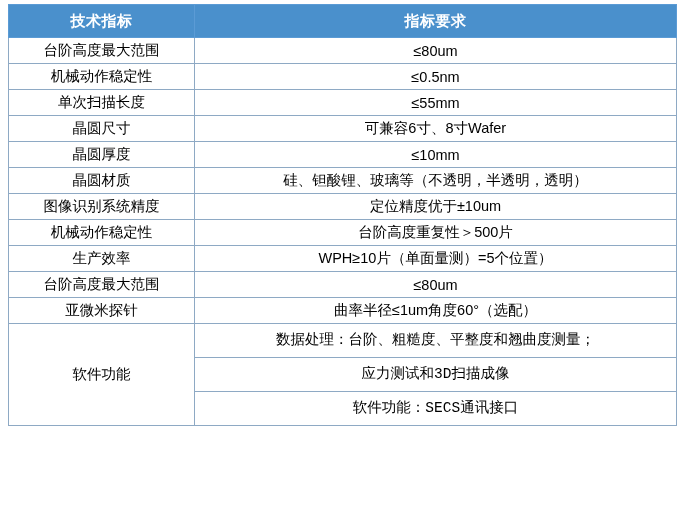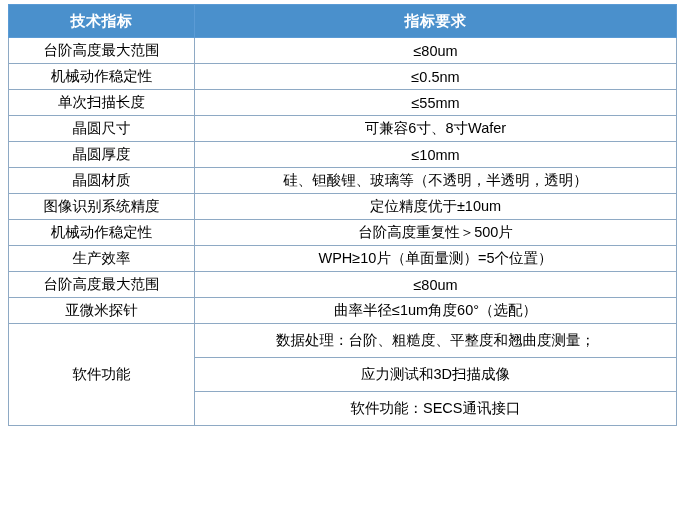--- a/index.html
+++ b/index.html
@@ -42,20 +42,21 @@
   }
   #spec-table td.label {
     font-size: 14.5px;
   }
   #spec-table tbody tr:last-child td {
     height: auto;
   }
   .soft-cell {
     padding: 0 !important;
     vertical-align: middle;
+    font-family: Liberation Mono, monospace;
   }
   .soft-lines {
     display: flex;
     flex-direction: column;
   }
   .soft-lines .line {
     height: 33px;
     line-height: 33px;
     font-size: 14.5px;
     text-align: center;

